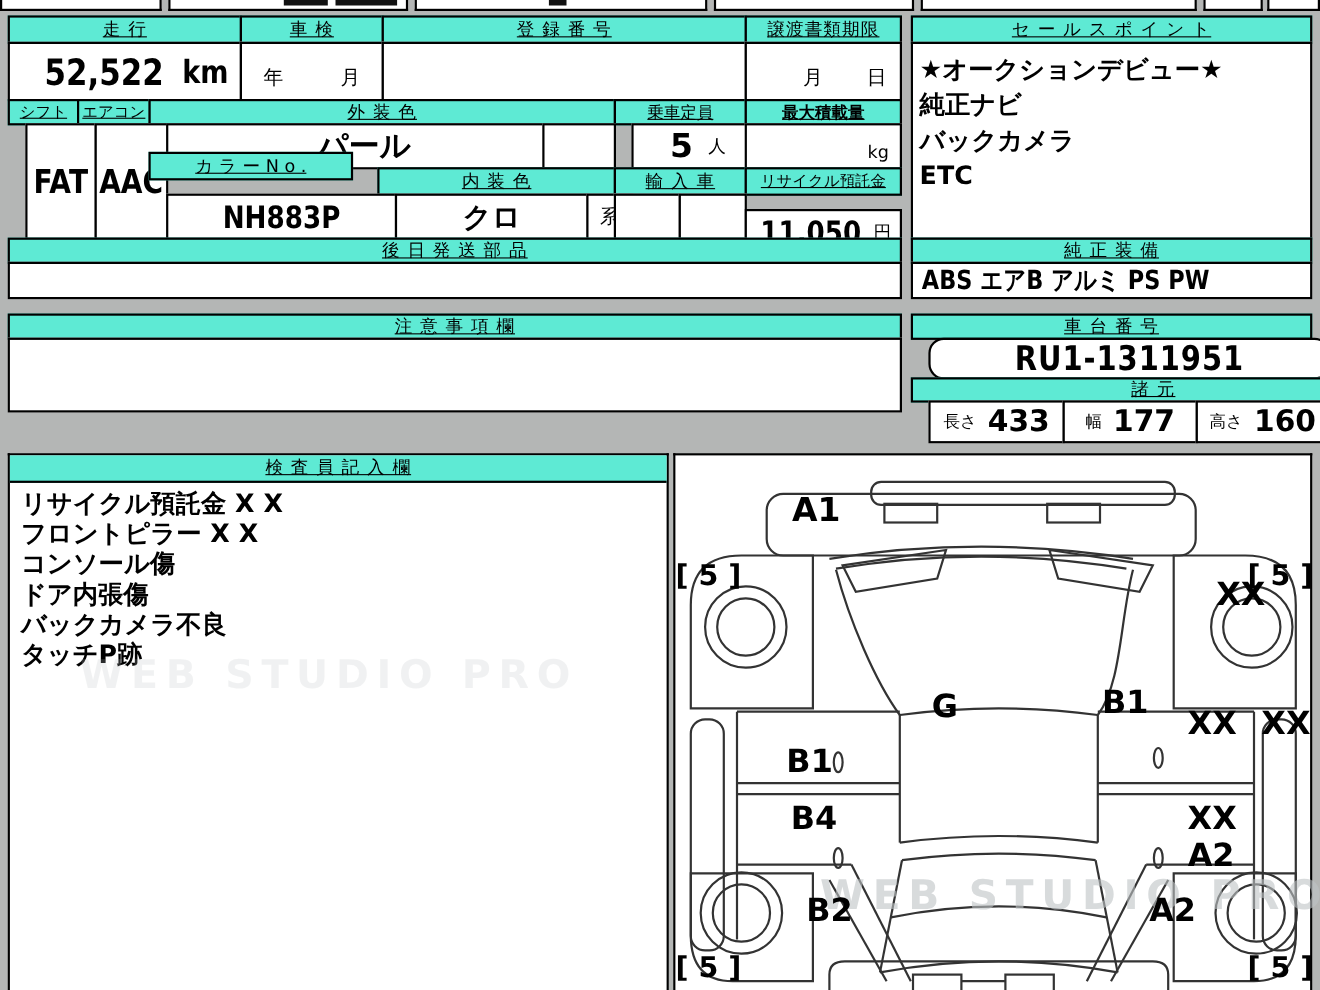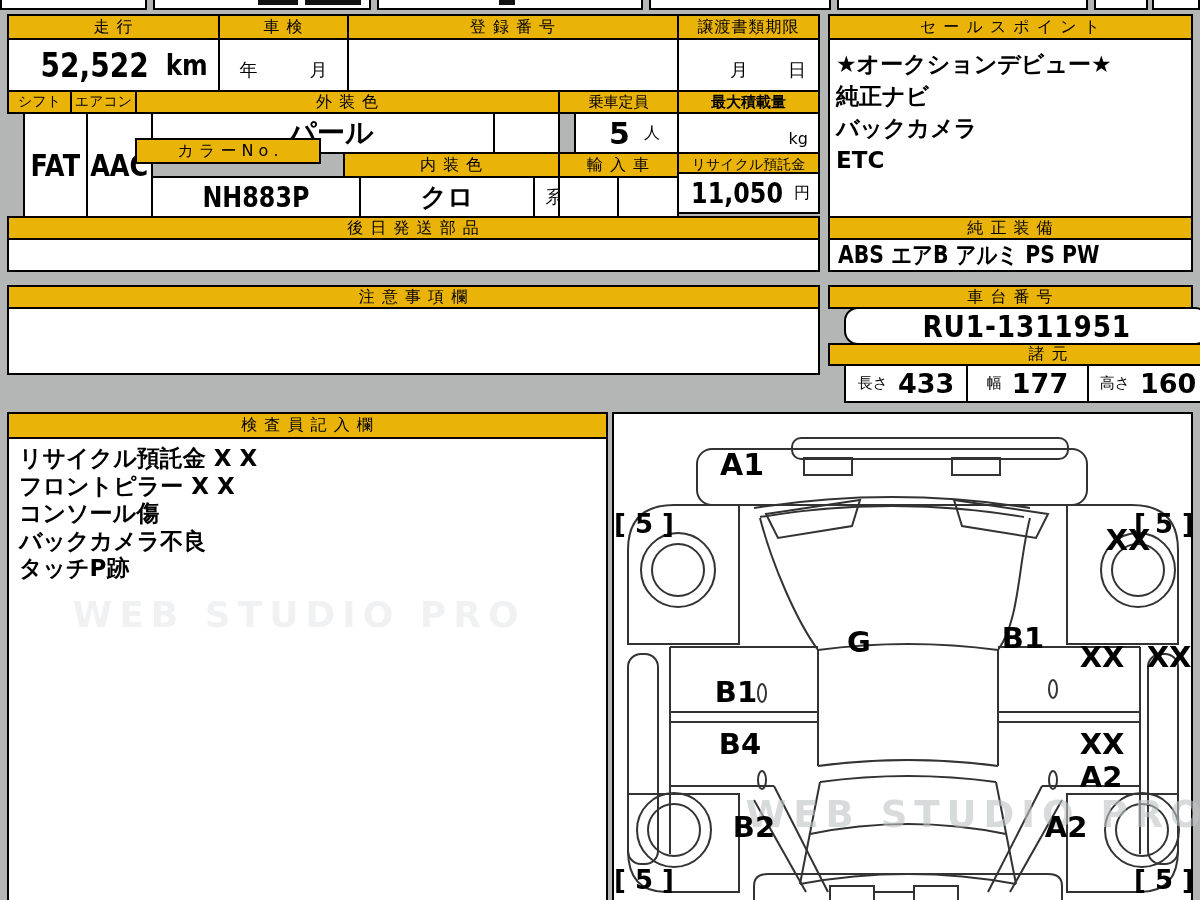--- a/index.html
+++ b/index.html
@@ -1,22 +1,22 @@
 <!DOCTYPE html>
 <html><head>
 <meta charset="utf-8">
 <style>
   html,body{margin:0;padding:0;}
   body{
     width:1200px;height:900px;position:relative;overflow:hidden;
     background:#b4b6b5;font-family:"DejaVu Sans",sans-serif;color:#000;
   }
   .cell{position:absolute;box-sizing:border-box;border:2px solid #000;background:#fff;}
-  .hdr{background:#eab308;display:flex;align-items:center;justify-content:center;
-       font-size:16px;letter-spacing:1px;white-space:nowrap;}
+  .hdr{background:#5eead4;display:flex;align-items:center;justify-content:center;
+       font-size:16px;letter-spacing:1px;white-space:nowrap;text-decoration:underline;}
   .flexc{display:flex;align-items:center;justify-content:center;margin-left:16px;}
   .flexr{display:flex;align-items:center;justify-content:flex-end;}
   .big{font-weight:bold;}
   .cond{display:inline-block;transform:scaleX(.85);transform-origin:center;font-weight:bold;}
   .sliver{border-top:none;}
   .remnant{position:absolute;background:#111;}
   .sales-line{font-size:23px;font-weight:bold;line-height:32px;padding-left:6px;white-space:nowrap;}
   .insp-line{font-size:23px;font-weight:bold;line-height:27.5px;padding-left:10px;white-space:nowrap;}
   .dmg-label{position:absolute;transform:translate(-50%,-50%);font-weight:bold;
              font-size:29px;white-space:nowrap;letter-spacing:0px;}
@@ -101,21 +101,21 @@
     <span class="cond" style="font-size:28px;">NH883P</span>
   </div>
   <div class="cell flexc" style="left:343px;top:176px;width:176px;height:42px;">
     <span class="big" style="font-size:26px;">クロ</span>
   </div>
   <div class="cell flexc" style="left:517px;top:176px;width:43px;height:42px;font-size:18px;">
     <span>系</span>
   </div>
   <div class="cell" style="left:558px;top:176px;width:61px;height:42px;"></div>
   <div class="cell" style="left:617px;top:176px;width:62px;height:42px;"></div>
-  <div class="cell flexr" style="left:677px;top:172px;width:143px;height:42px;padding-right:8px;">
+  <div class="cell flexr" style="left:677px;top:190px;width:143px;height:42px;padding-right:8px;">
     <span class="cond" style="font-size:28px;">11,050</span>
     <span class="unit" style="margin-left:3px;">円</span>
   </div>
 
   <div class="cell hdr" style="left:7px;top:216px;width:813px;height:24px;">後 日 発 送 部 品</div>
   <div class="cell" style="left:7px;top:238px;width:813px;height:34px;"></div>
 </div>
 
 <div>
   <div class="cell hdr" style="left:828px;top:14px;width:365px;height:26px;">セ ー ル ス ポ イ ン ト</div>
@@ -155,20 +155,21 @@
     <span class="spec-val">160</span>
   </div>
 </div>
 
 <div class="cell" style="left:7px;top:412px;width:601px;height:494px;border-bottom:none;">
   <div class="hdr" style="position:absolute;left:0;top:0;width:100%;height:25px;border-bottom:2px solid #000;box-sizing:border-box;">検 査 員 記 入 欄</div>
   <div style="position:absolute;left:0;top:31px;width:100%;">
       <div class="insp-line">リサイクル預託金 X X</div>
       <div class="insp-line">フロントピラー X X</div>
       <div class="insp-line">コンソール傷</div>
+      <div class="insp-line">ドア内張傷</div>
       <div class="insp-line">バックカメラ不良</div>
       <div class="insp-line">タッチP跡</div>
     </div>
   <div class="watermark" style="left:290px;top:200px;font-size:36px;opacity:.22;">WEB STUDIO PRO</div>
 </div>
 
 <div class="cell" style="left:612px;top:412px;width:581px;height:494px;border-bottom:none;">
   <svg width="577" height="490" viewBox="0 0 577 490" fill="none" stroke="#333" stroke-width="2">
 
     <rect x="178" y="24" width="276" height="21" rx="9"></rect>

